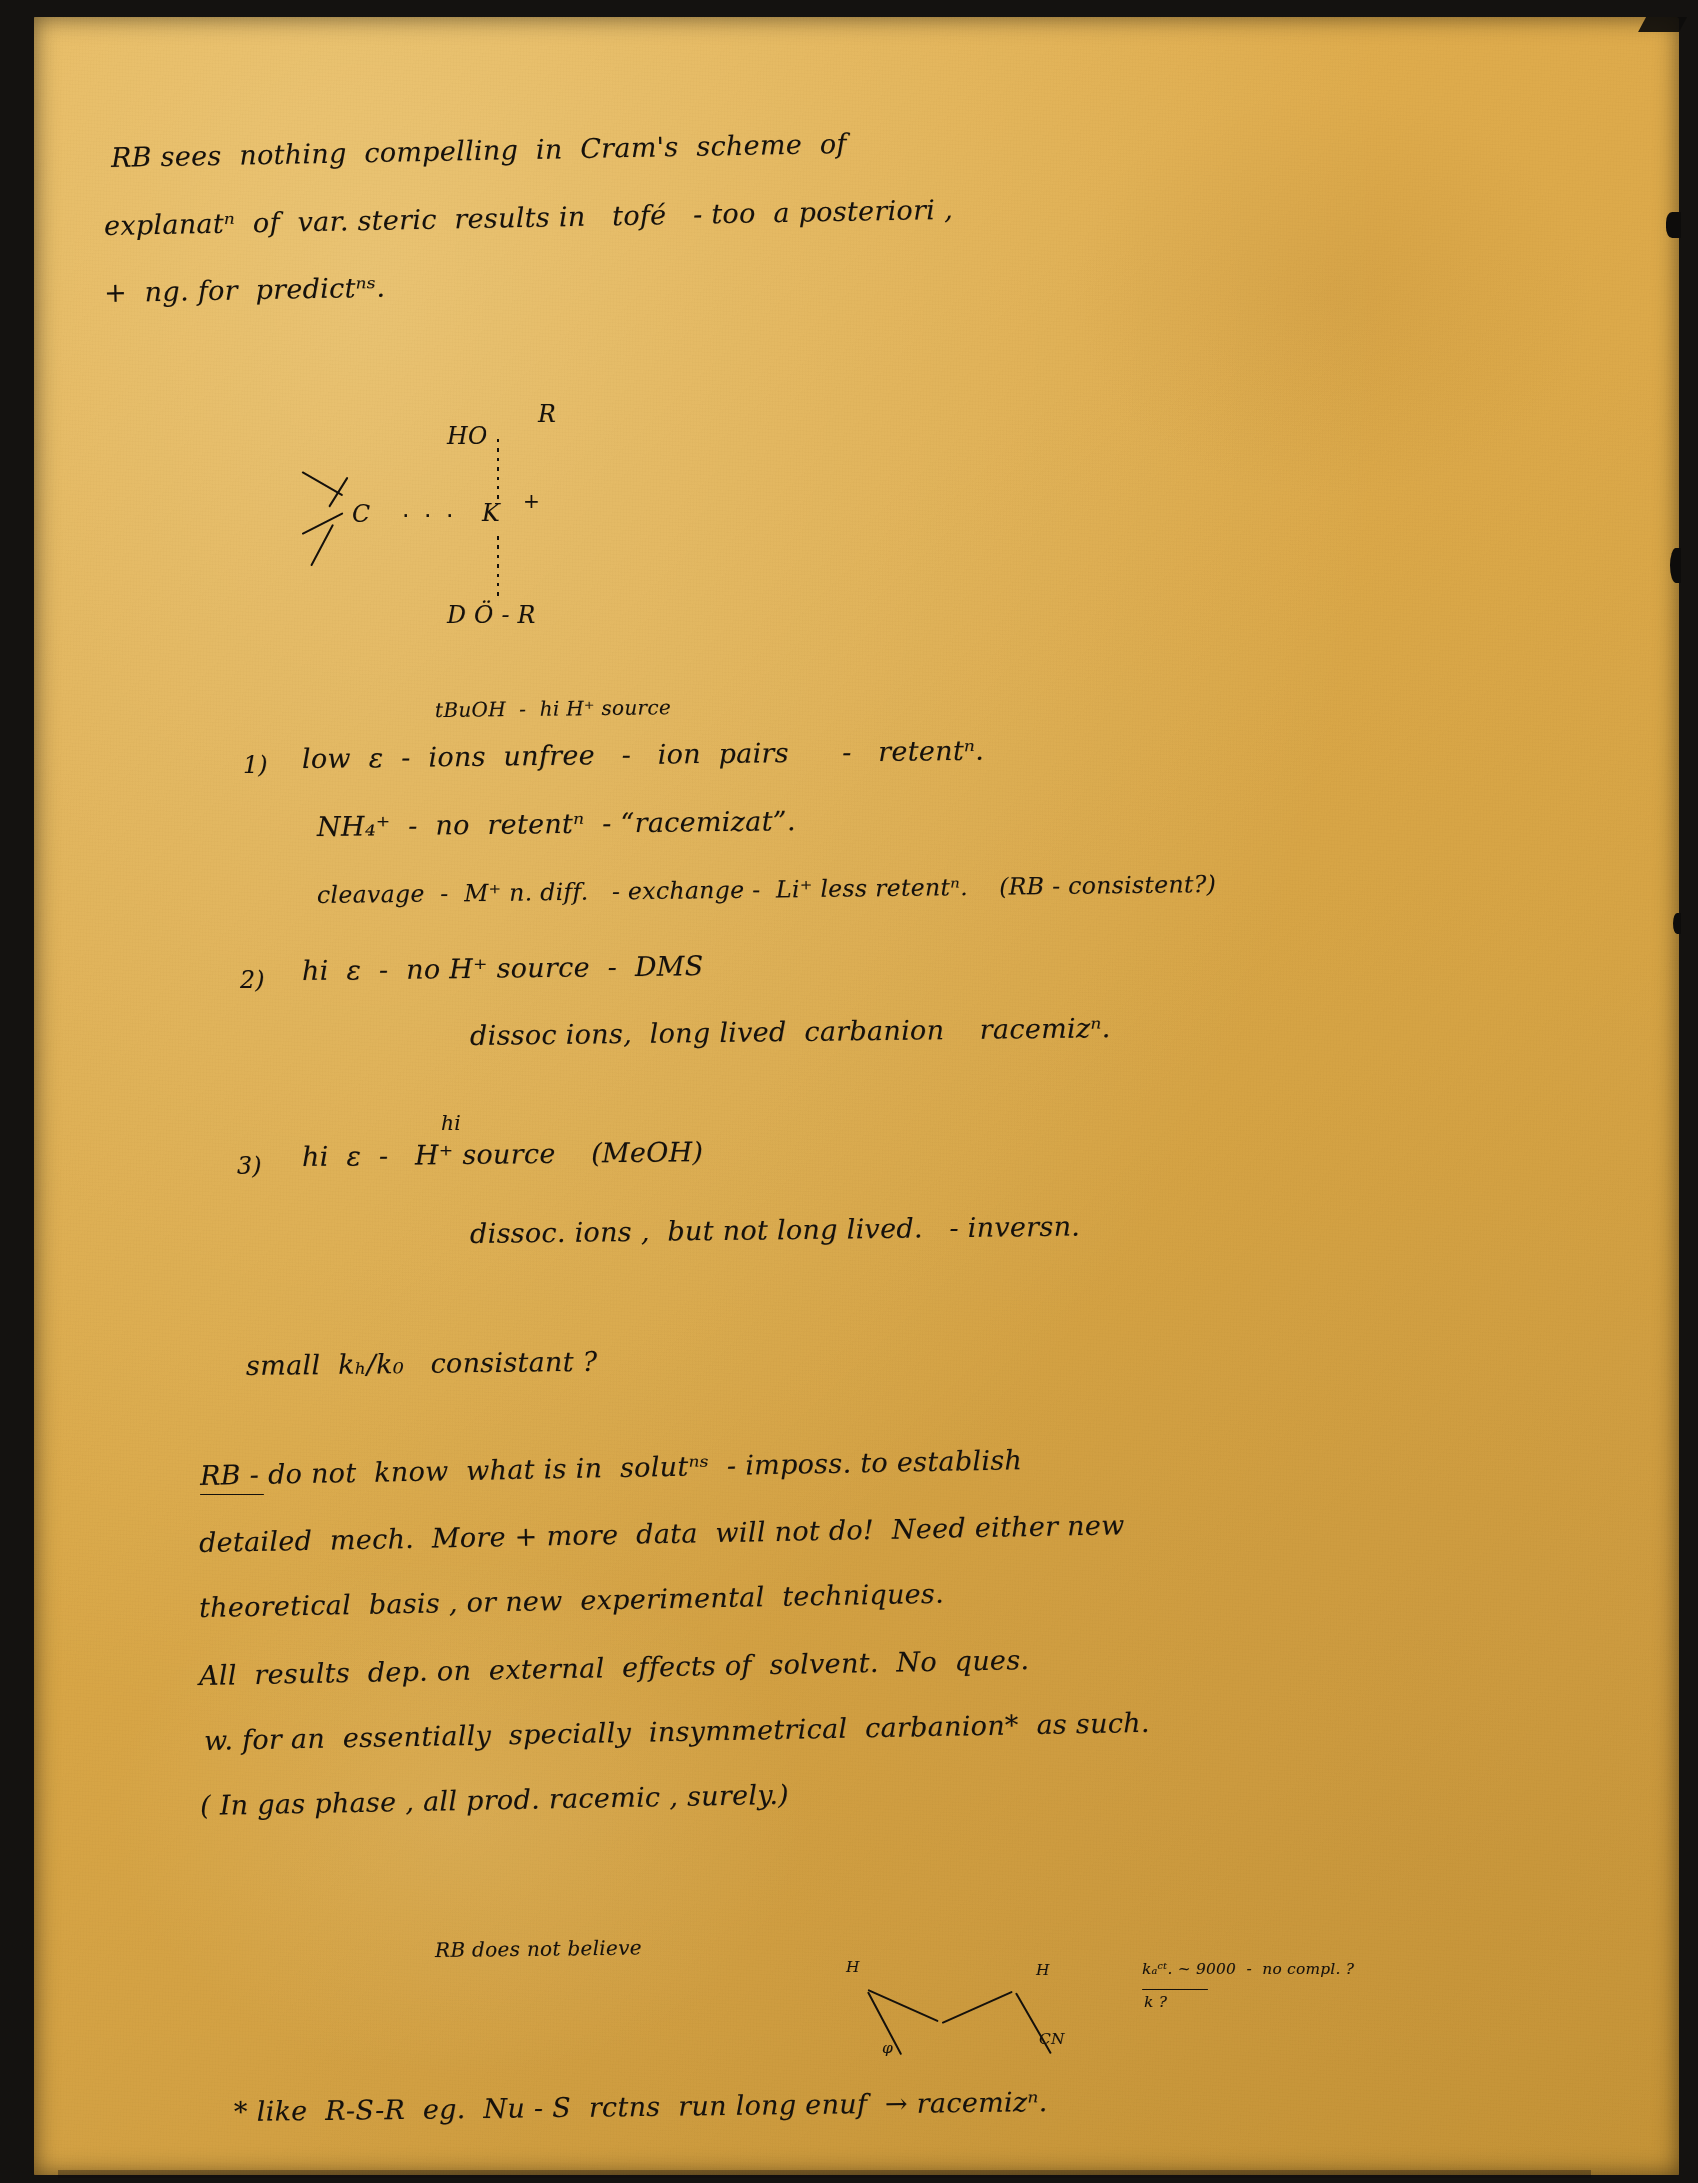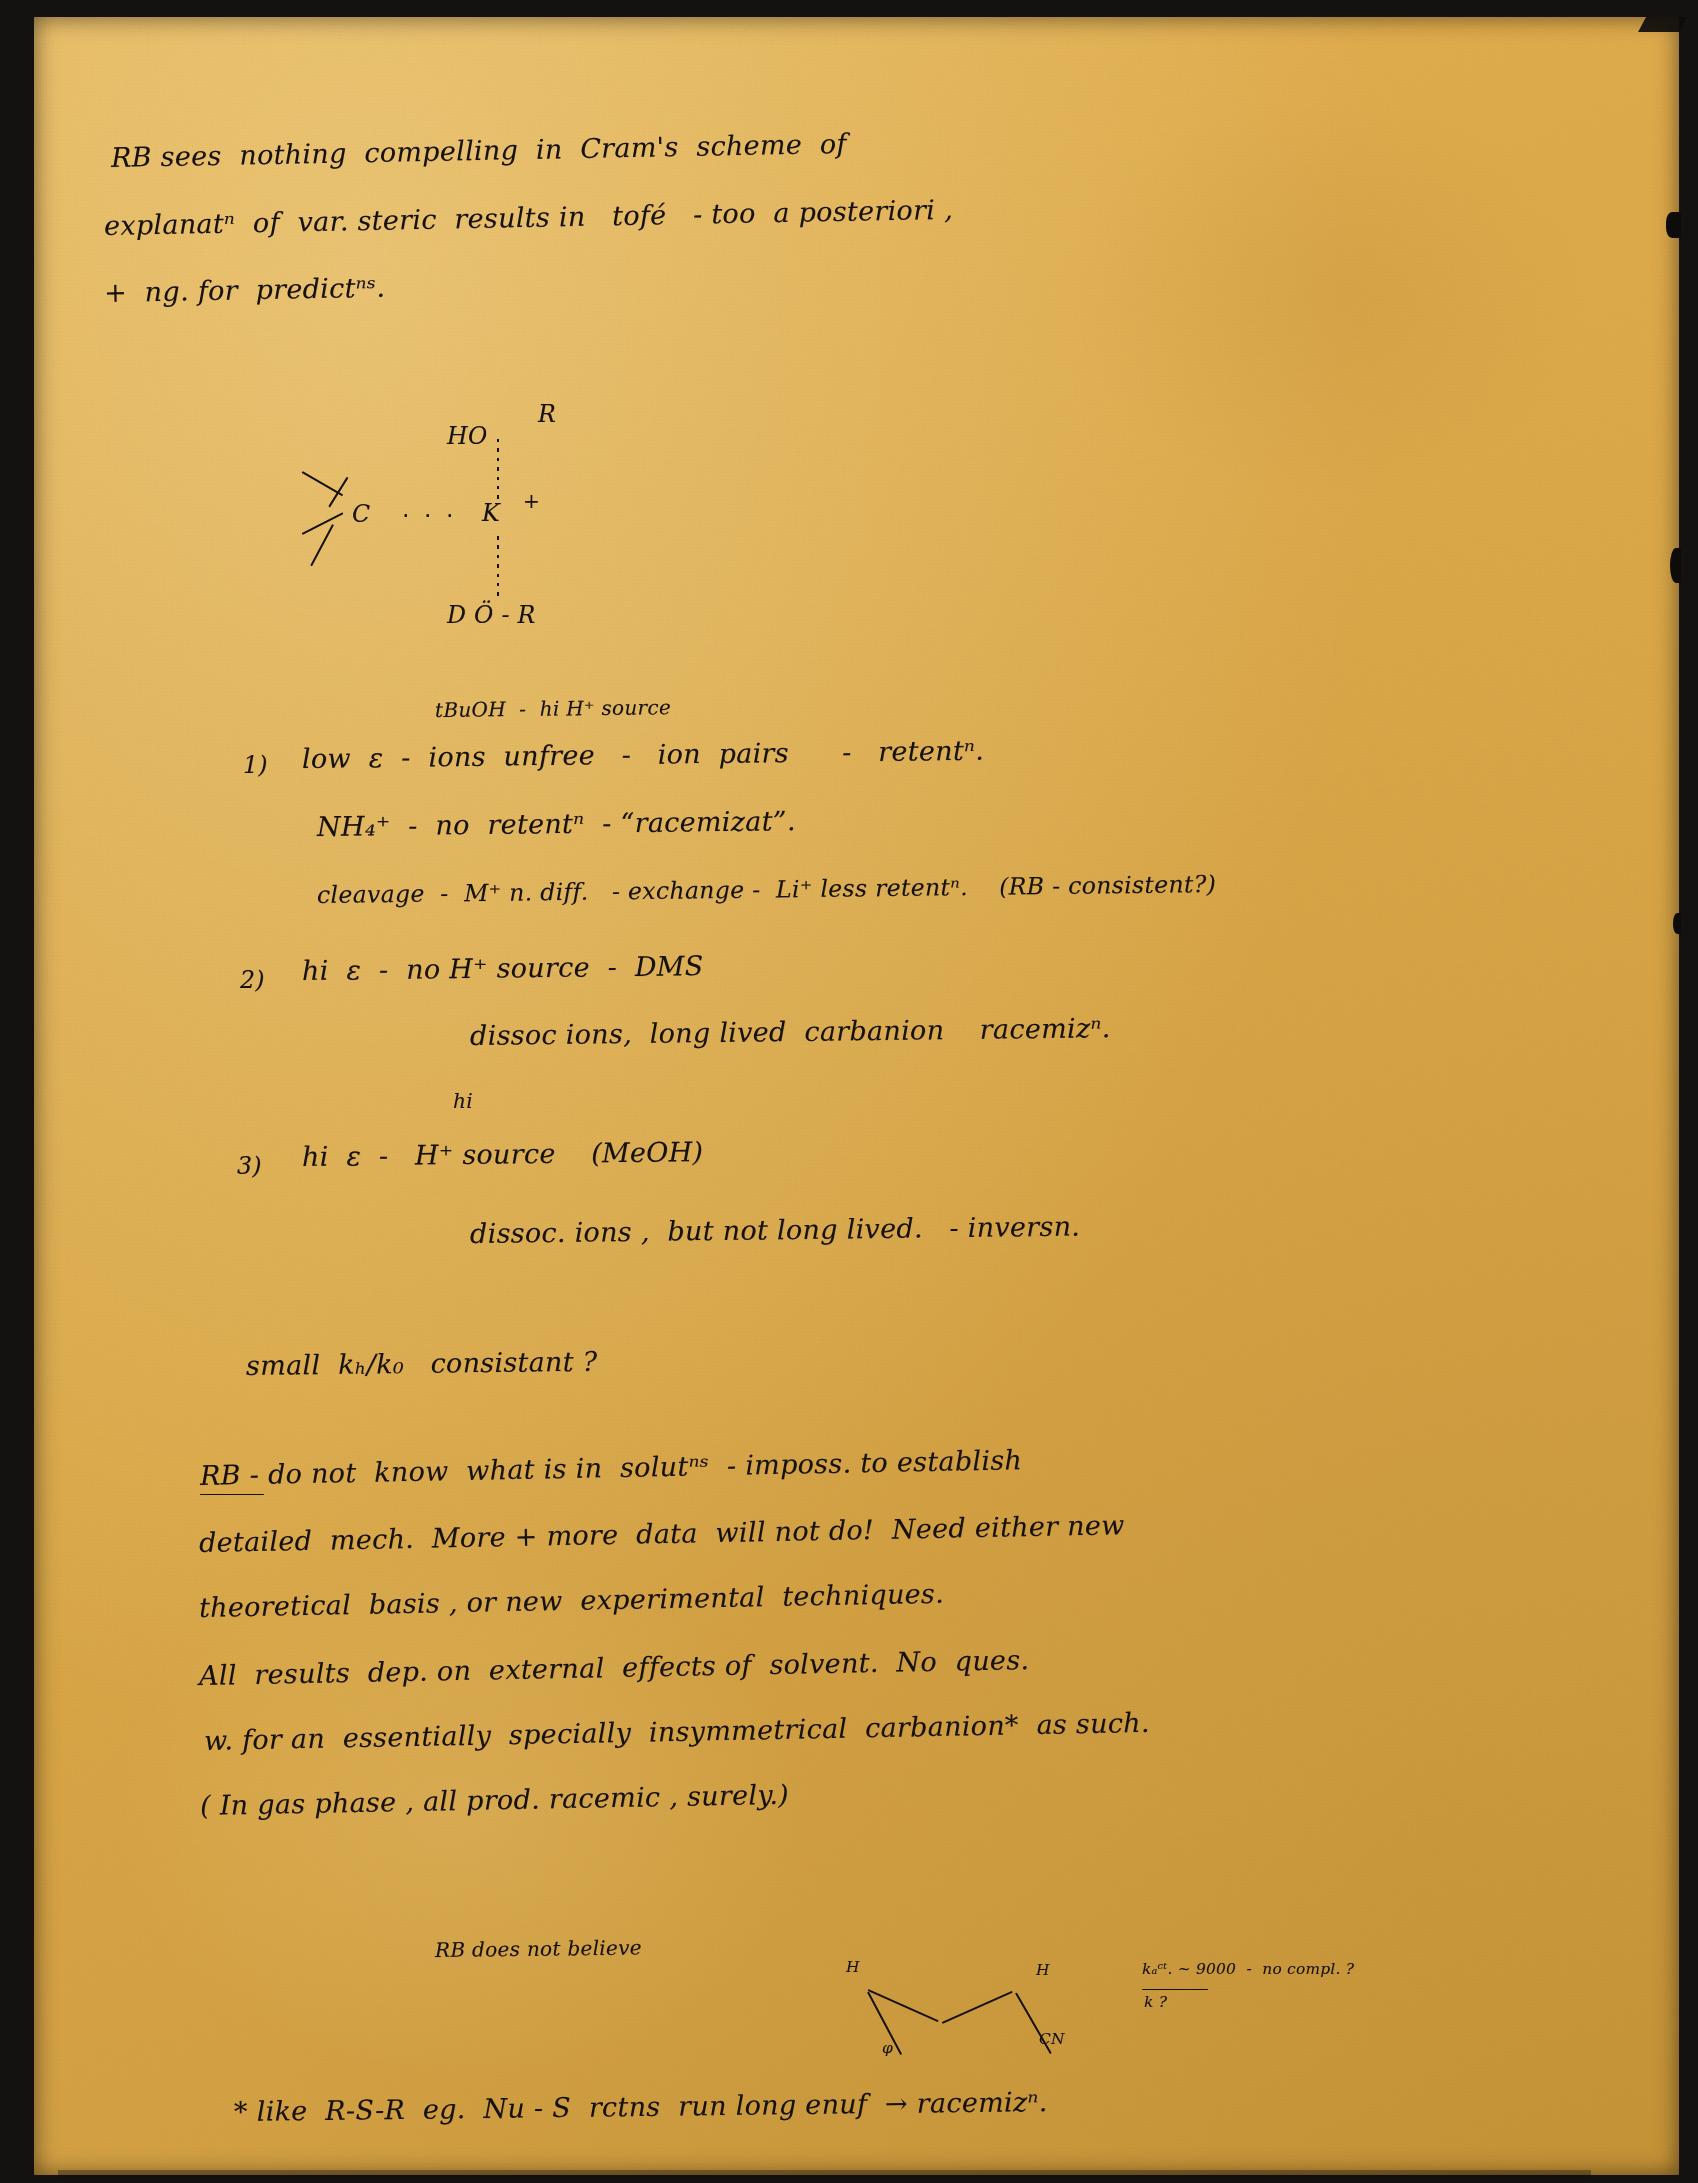--- a/index.html
+++ b/index.html
@@ -200,21 +200,21 @@
       <div class="hw sm rot2" style="left:401px; top:681px;">tBuOH  -  hi H⁺ source</div>
       <div class="hw md" style="left:209px; top:734px;">1)</div>
       <div class="hw l rot2" style="left:268px; top:728px;">low  ε  -  ions  unfree   -   ion  pairs      -   retentⁿ.</div>
       <div class="hw l rot2" style="left:283px; top:796px;">NH₄⁺  -  no  retentⁿ  - “racemizat”.</div>
       <div class="hw md rot2" style="left:283px; top:864px;">cleavage  -  M⁺ n. diff.   - exchange -  Li⁺ less retentⁿ.    (RB - consistent?)</div>
 
       <div class="hw md" style="left:206px; top:949px;">2)</div>
       <div class="hw l rot2" style="left:268px; top:940px;">hi  ε  -  no H⁺ source  -  DMS</div>
       <div class="hw l rot2" style="left:436px; top:1005px;">dissoc ions,  long lived  carbanion    racemizⁿ.</div>
 
-      <div class="hw sm" style="left:407px; top:1072px;margin-left:12px;">hi</div>
+      <div class="hw sm" style="left:407px; top:1094px;">hi</div>
       <div class="hw md" style="left:203px; top:1135px;">3)</div>
       <div class="hw l rot2" style="left:268px; top:1126px;">hi  ε  -   H⁺ source    (MeOH)</div>
       <div class="hw l rot2" style="left:436px; top:1203px;">dissoc. ions ,  but not long lived.   - inversn.</div>
 
       <div class="hw l rot2" style="left:212px; top:1335px;">small  kₕ/k₀   consistant ?</div>
 
       <div class="hw l rot1" style="left:166px; top:1445px;">RB - do not  know  what is in  solutⁿˢ  - imposs. to establish</div>
       <div class="hw l rot1" style="left:165px; top:1512px;">detailed  mech.  More + more  data  will not do!  Need either new</div>
       <div class="hw l rot1" style="left:165px; top:1577px;">theoretical  basis , or new  experimental  techniques.</div>
       <div class="hw l rot1" style="left:165px; top:1645px;">All  results  dep. on  external  effects of  solvent.  No  ques.</div>

